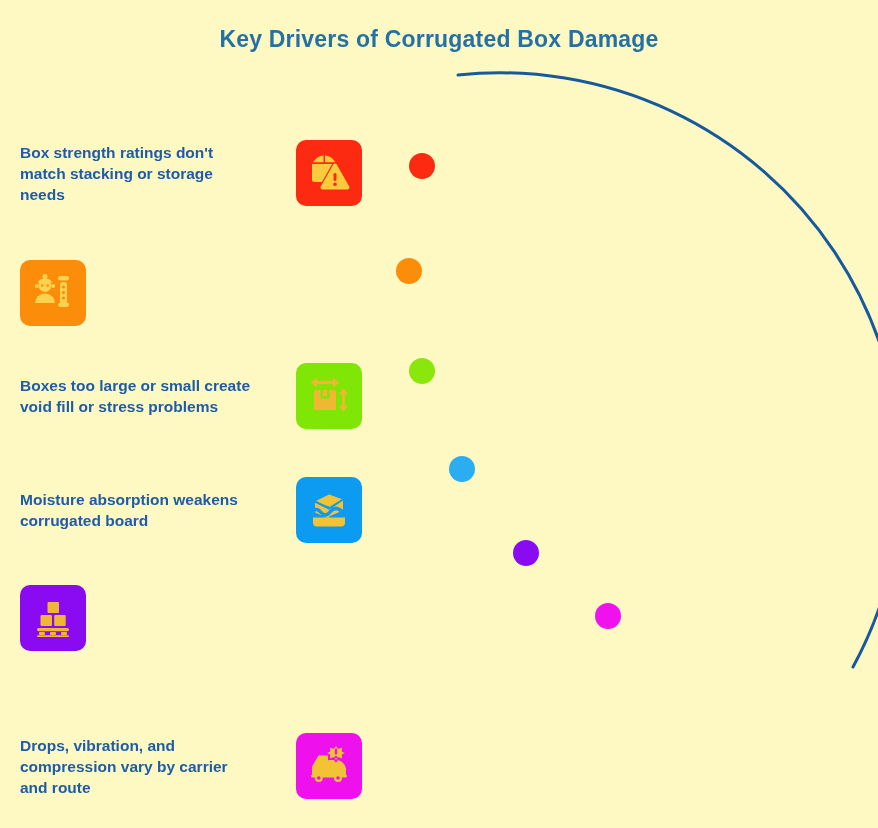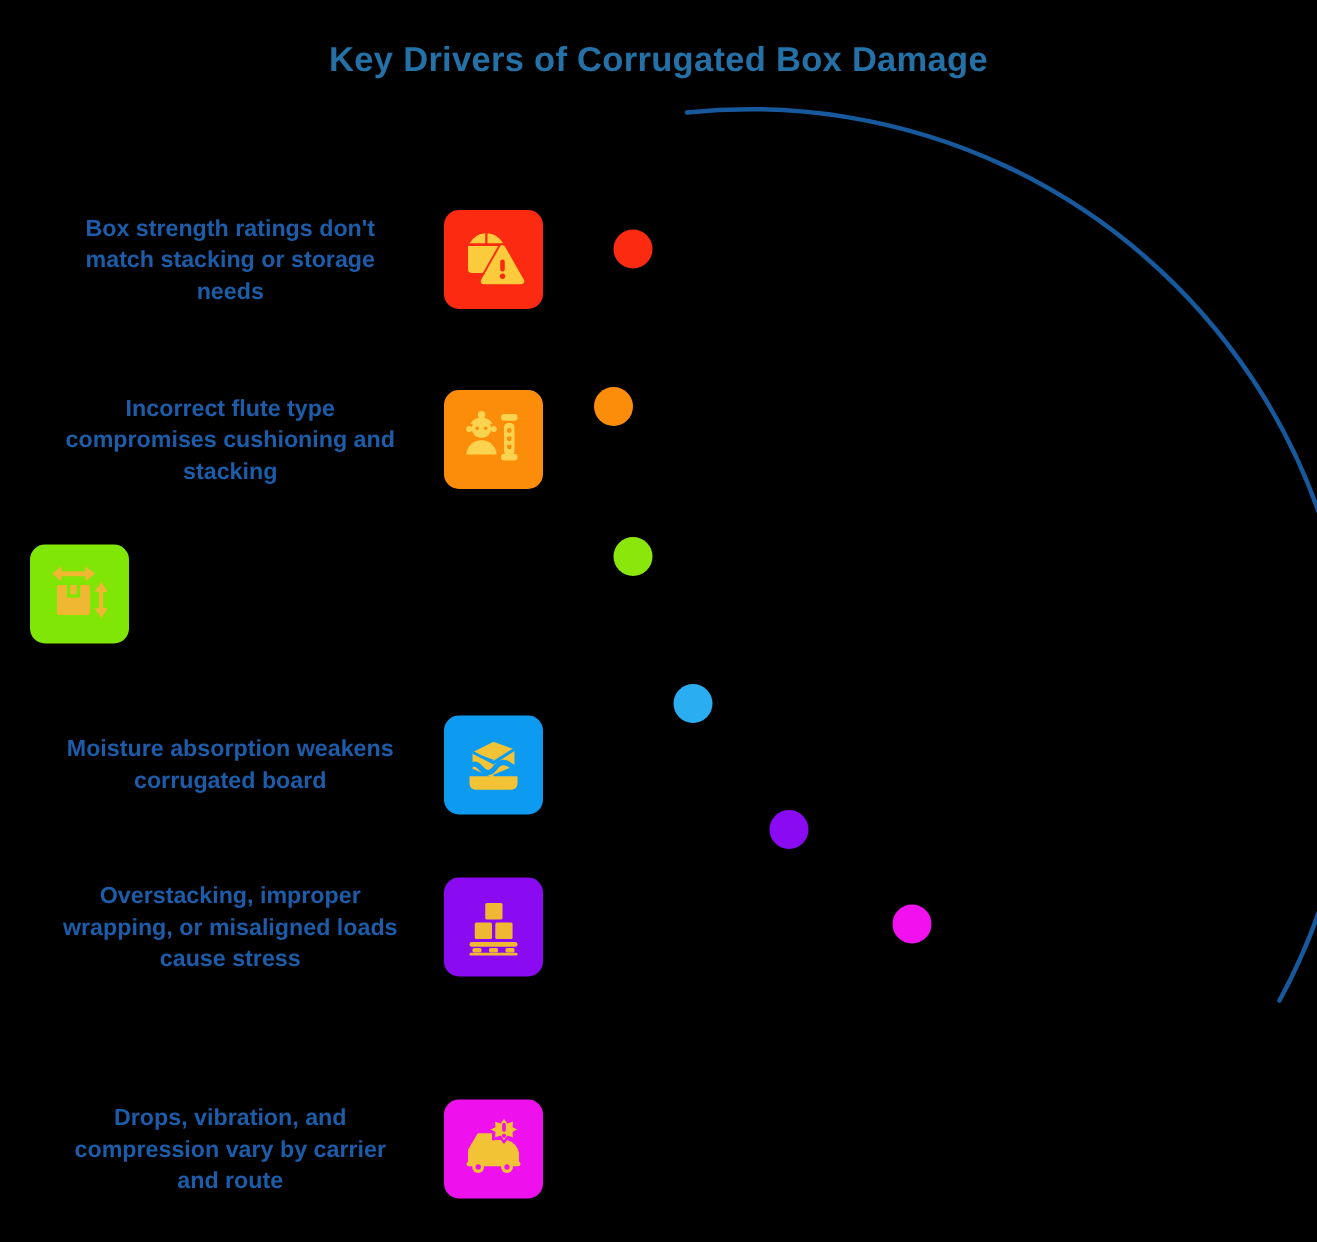--- a/index.html
+++ b/index.html
@@ -1,20 +1,20 @@
 <!DOCTYPE html>
 <html style="--title-color: #2371A6; --text-color: #1D5CA9;"><head>
 <meta charset="utf-8">
 <style>
   html, body { margin: 0; padding: 0; background: #ffffff; }
   .canvas {
     position: relative;
     width: 878px;
     height: 828px;
-    background: #000000;
+    background: #fef9c3;
     font-family: "Liberation Sans", sans-serif;
     overflow: hidden;
   }
   .title {
     position: absolute;
     top: 26px;
     left: 0;
     width: 100%;
     text-align: center;
     font-size: 23px;
@@ -32,21 +32,21 @@
   .row {
     position: absolute;
     left: 20px;
     width: 342px;
     height: 66px;
     display: flex;
     align-items: center;
   }
   .row-label {
     flex: 1;
-    text-align: center;
+    text-align: left;
     white-space: pre-line;
     font-size: 15.5px;
     font-weight: 700;
     line-height: 21px;
     color: var(--text-color, #1D5CA9);
     padding-right: 9px;
   }
   .icon-box {
     width: 66px;
     height: 66px;
@@ -94,23 +94,20 @@
         </g>
         <polygon points="30,16.5 42.5,38.5 17.5,38.5" fill="currentColor" stroke="var(--bg)" stroke-width="6.5" stroke-linejoin="round"></polygon>
         <polygon points="30,16.5 42.5,38.5 17.5,38.5" fill="currentColor" stroke="currentColor" stroke-width="4" stroke-linejoin="round"></polygon>
         <rect x="28.5" y="24" width="3" height="8" rx="1.5" fill="var(--bg)"></rect>
         <circle cx="30" cy="35.2" r="1.8" fill="var(--bg)"></circle>
       </svg>
     </div>
   </div>
 
   <div class="row row2">
-    <div class="row-label">Incorrect flute type
-compromises cushioning and
-stacking</div>
     <div class="icon-box" style="background: rgb(251, 141, 10); color: rgb(252, 211, 79); --bg: #FB8D0A;">
       <svg viewBox="0 0 48 48">
         <g fill="currentColor">
           <circle cx="16" cy="16.5" r="6.5"></circle>
           <path d="M8.5 13.5a8.5 7.5 0 0 1 15 0z"></path>
           <circle cx="16" cy="7.5" r="2.5"></circle>
           <circle cx="7.8" cy="17" r="2"></circle>
           <circle cx="24.2" cy="17" r="2"></circle>
           <path d="M6 34a10 9.5 0 0 1 20 0z"></path>
           <rect x="29" y="7" width="11" height="4.5" rx="2.2"></rect>
@@ -122,20 +119,22 @@
           <circle cx="34.5" cy="23.5" r="1.6"></circle>
           <circle cx="34.5" cy="29" r="1.6"></circle>
           <circle cx="13.2" cy="16.5" r="1.2"></circle>
           <circle cx="18.8" cy="16.5" r="1.2"></circle>
         </g>
       </svg>
     </div>
   </div>
 
   <div class="row row3">
+    <div class="row-label">Boxes too large or small create
+void fill or stress problems</div>
     <div class="icon-box" style="background: rgb(127, 230, 6); color: rgb(240, 184, 50); --bg: #7FE606;">
       <svg viewBox="0 0 48 48">
         <g fill="currentColor">
           <path d="M12 5.5 5.5 10.5 12 15.5 V12.2 H28 V15.5 L34.5 10.5 28 5.5 V8.8 H12Z"></path>
           <rect x="9" y="18" width="22" height="20" rx="1.5"></rect>
           <path d="M38.5 16 34 22.5 H37 V33.5 H34 L38.5 40 43 33.5 H39.8 V22.5 H43Z"></path>
         </g>
         <rect x="15.5" y="18" width="9" height="8.5" fill="var(--bg)"></rect>
         <rect x="17.8" y="18" width="4.4" height="6.2" fill="currentColor"></rect>
       </svg>
@@ -153,23 +152,20 @@
           <path d="M38 13.5l-14 7v10l14-6z"></path>
         </g>
         <path d="M10 15.5l14 7 14-9" stroke="var(--bg)" stroke-width="2" fill="none"></path>
         <path d="M5.5 28q5-8 10-2t9.5 0 10-2 8 2" stroke="var(--bg)" stroke-width="3.5" fill="none"></path>
         <path d="M8 31.5h32v5a4 4 0 0 1-4 4H12a4 4 0 0 1-4-4z" fill="currentColor"></path>
       </svg>
     </div>
   </div>
 
   <div class="row row5">
-    <div class="row-label">Overstacking, improper
-wrapping, or misaligned loads
-cause stress</div>
     <div class="icon-box" style="background: rgb(138, 11, 242); color: rgb(240, 184, 50); --bg: #8A0BF2;">
       <svg viewBox="0 0 48 48">
         <g fill="currentColor">
           <rect x="18.5" y="8" width="11.5" height="11" rx="1"></rect>
           <rect x="11.5" y="21" width="11.5" height="11" rx="1"></rect>
           <rect x="25.2" y="21" width="11.5" height="11" rx="1"></rect>
           <rect x="8" y="34" width="32" height="3.2" rx="1.6"></rect>
           <rect x="10" y="38" width="6" height="3" rx="1"></rect>
           <rect x="21" y="38" width="6" height="3" rx="1"></rect>
           <rect x="32" y="38" width="6" height="3" rx="1"></rect>

